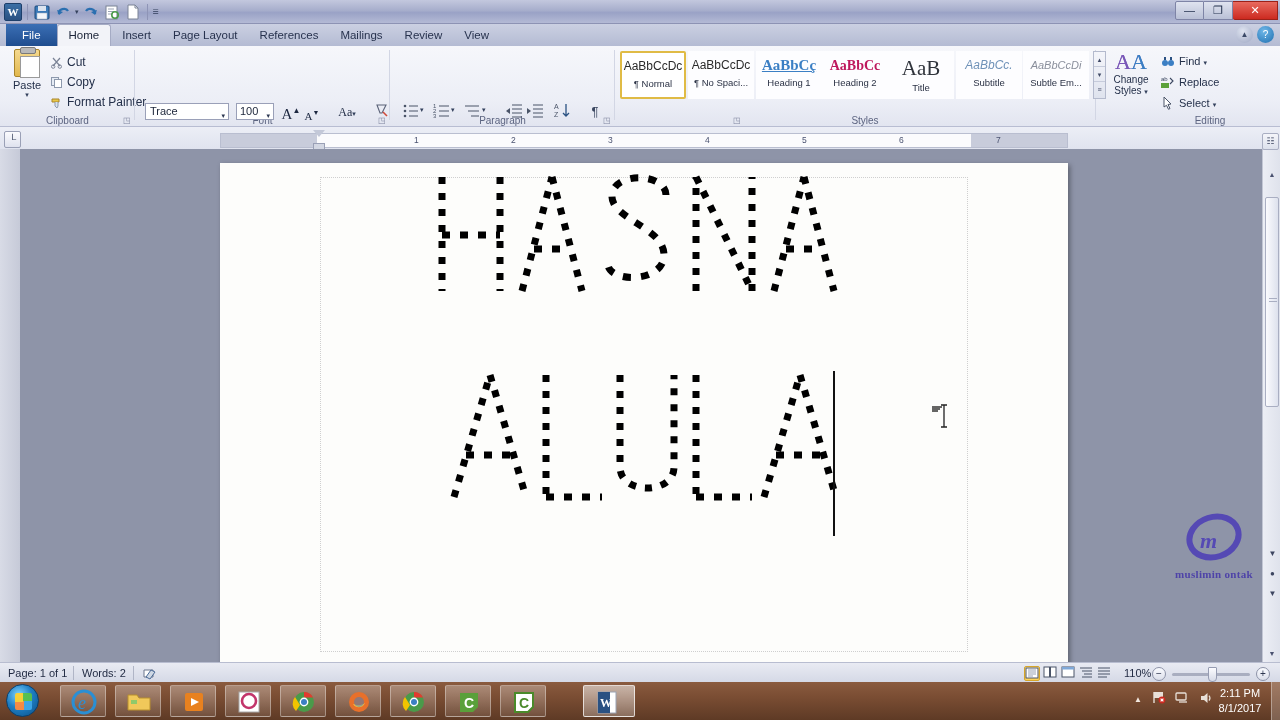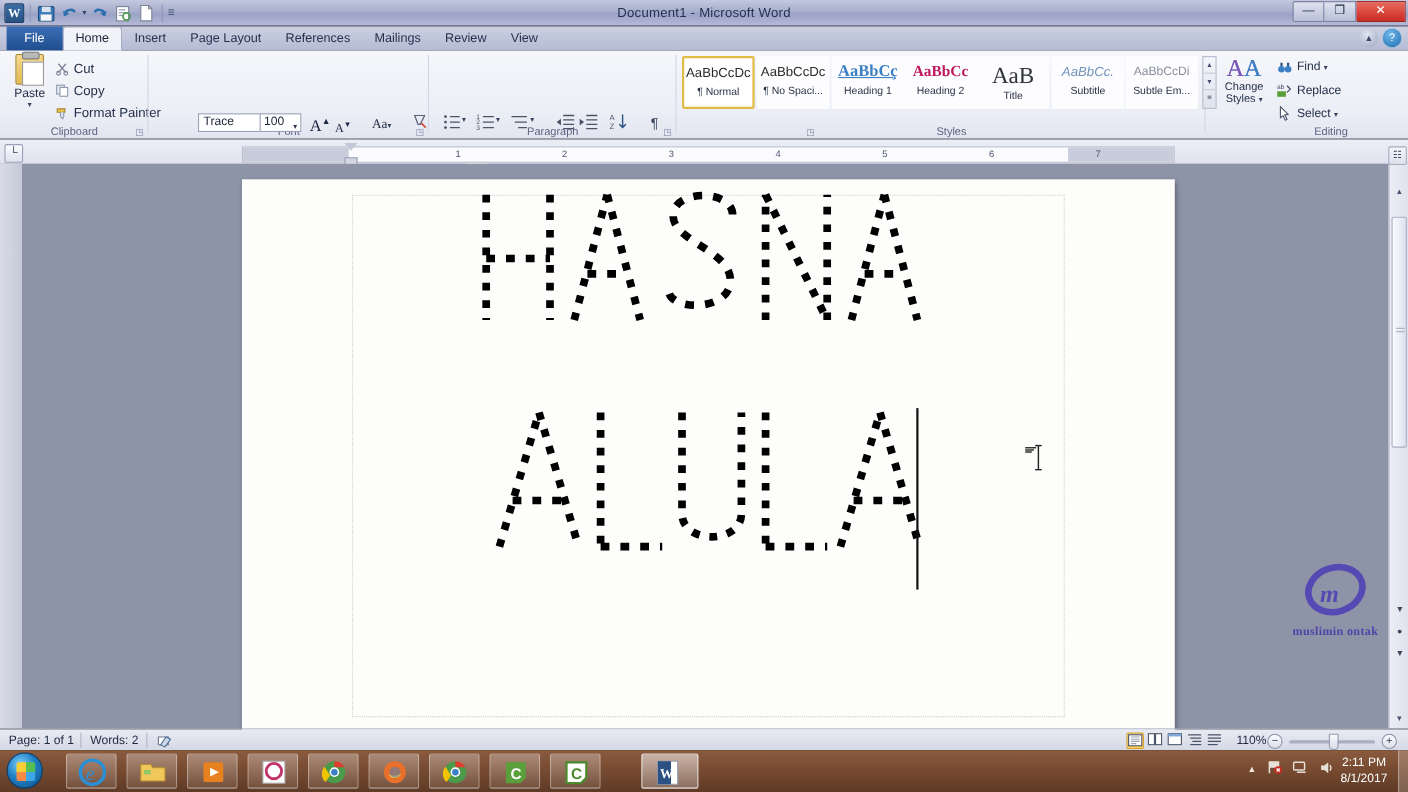--- a/index.html
+++ b/index.html
@@ -91,21 +91,21 @@
   .paste-label { font-size: 11px; color: #24304a; margin-top: 2px; }
   .mini-item {
     position: absolute; left: 48px; font-size: 12px; color: #24304a; height: 17px; line-height: 17px;
     padding-left: 19px; cursor: default; white-space: nowrap;
   }
   .mi-ico { position: absolute; left: 2px; top: 2px; width: 14px; height: 14px; }
 
   
   .fontname {
     position: absolute; left: 145px; top: 57px; width: 84px; height: 17px;
-    background: #fff; border: 1px solid #9aa0b8; font-size: 11px; line-height: 15px; padding-left: 4px; color:#1b2438;margin-left:35px;
+    background: #fff; border: 1px solid #9aa0b8; font-size: 11px; line-height: 15px; padding-left: 4px; color:#1b2438;
   }
   .fontsize {
     position: absolute; left: 236px; top: 57px; width: 38px; height: 17px;
     background: #fff; border: 1px solid #9aa0b8; font-size: 11px; line-height: 15px; padding-left: 3px; color:#1b2438;
   }
   .combo-arrow { position: absolute; right: 3px; top: 4px; font-size: 7px; color: #2b3650; }
   .fbtn {
     position: absolute; height: 20px; min-width: 20px; text-align: center; line-height: 20px;
     font-size: 12px; color: #1c2740; cursor: default;
   }
@@ -253,21 +253,20 @@
       <div class="qat-btn">
         <svg width="18" height="18" viewBox="0 0 18 18">
             <path d="M4 2h7l3 3v11H4z" fill="#fff" stroke="#7b8396"></path>
             <path d="M11 2v3h3" fill="none" stroke="#7b8396"></path>
           </svg>
       </div>
       <div class="qat-sep"></div>
       <span class="tinyarrow">☰</span>
     </div>
 
-    <div class="title-text">Document1 - Microsoft Word</div>
 
     <div class="wincontrols">
       <div class="wc">—</div>
       <div class="wc">❐</div>
       <div class="wc close">✕</div>
     </div>
   </div>
 
   <div class="tabstrip">
     <div class="tab file">File</div>
@@ -489,21 +488,21 @@
     </div>
     <div class="style-card" style="left:888px;">
       <div class="style-sample" style="font-size:21px; font-family:'Liberation Serif',serif; line-height:22px; color:#30343c;">AaB</div>
       <div class="style-name">Title</div>
     </div>
     <div class="style-card" style="left:956px;">
       <div class="style-sample" style="font-size:12px; color:#6f92b8; font-style:italic;">AaBbCc.</div>
       <div class="style-name">Subtitle</div>
     </div>
     <div class="style-card" style="left:1023px;">
-      <div class="style-sample" style="font-size:11px; color:#8a8f9c; ">AaBbCcDi</div>
+      <div class="style-sample" style="font-size:11px; color:#8a8f9c; font-style:italic;">AaBbCcDi</div>
       <div class="style-name">Subtle Em...</div>
     </div>
     <div class="gal-scroll" style="left:1093px;">
       <div class="gs-part">▴</div>
       <div class="gs-part">▾</div>
       <div class="gs-part" style="border-bottom:none;">≡</div>
     </div>
     <div class="chg-styles" style="left:1108px;">
       <div class="aa-ico">A<span style="color:#3b7fc4;">A</span></div>
       <div style="font-size:10px; color:#24304a; line-height:11px;">Change</div>

